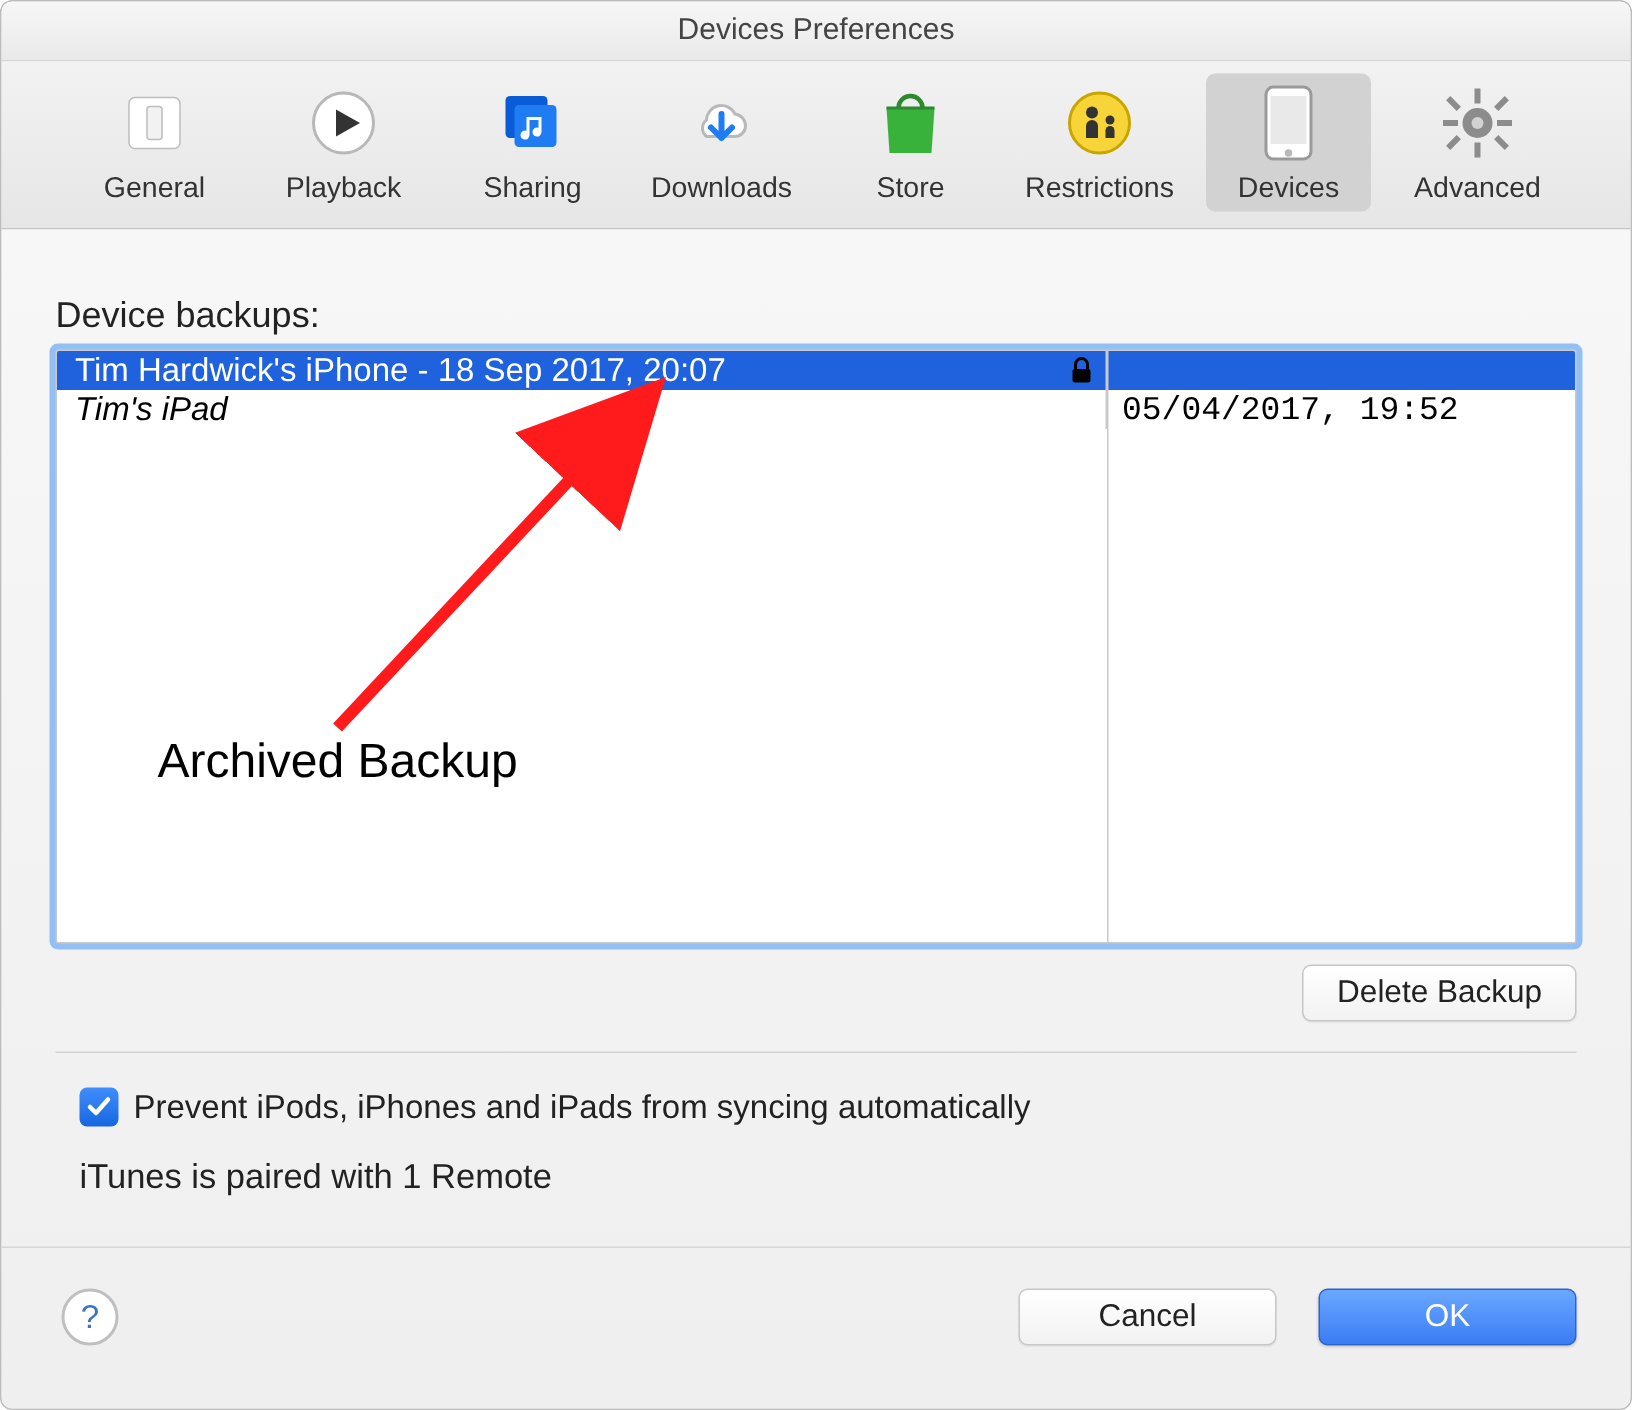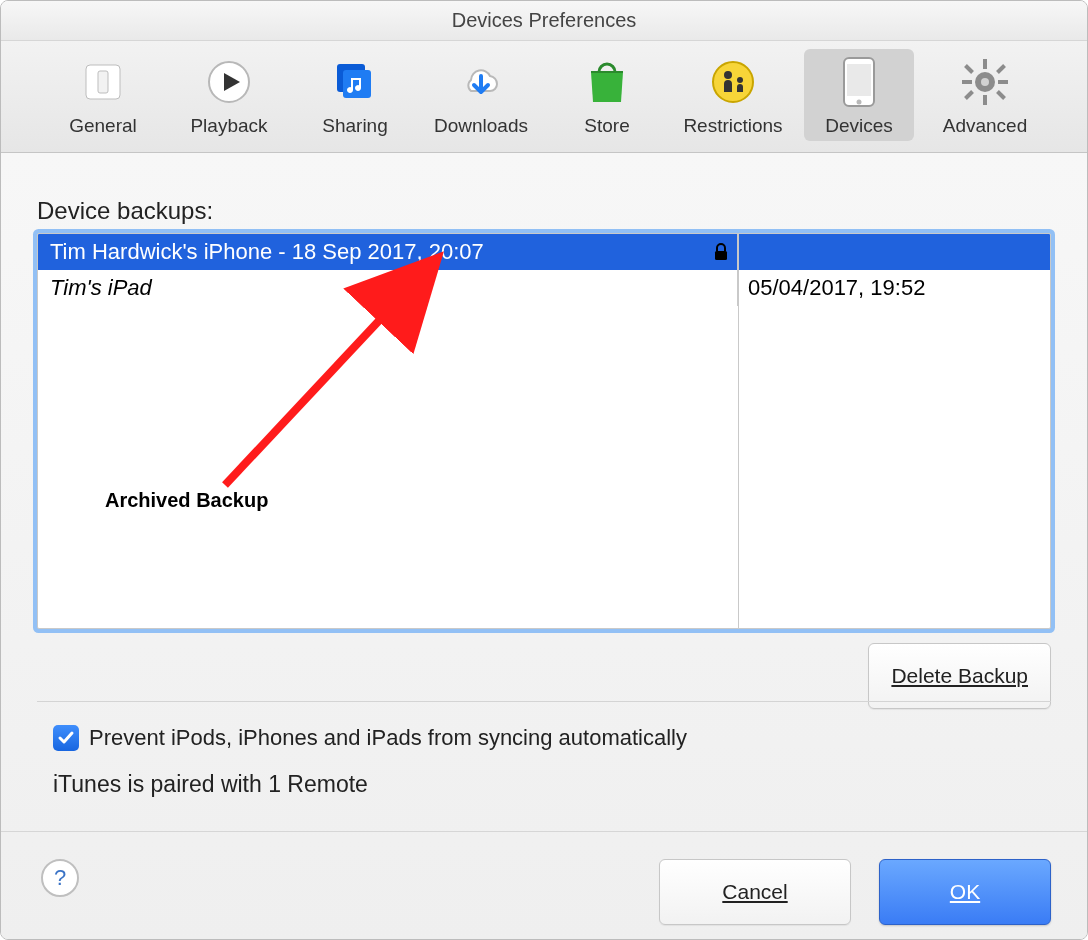--- a/index.html
+++ b/index.html
@@ -60,49 +60,48 @@
   .listbox {
     position:absolute; left:36px; top:80px; right:36px; height:396px;
     background:#fff;
     border:1px solid #c9c9c9;
     border-radius:2px;
     box-shadow:0 0 0 4px #92c0f5;
     overflow:hidden;
   }
   .listbox .row {
     display:flex; align-items:center;
-    height:36px; font-size:22px;
+    height:26px; font-size:22px;
   }
   .listbox .row.selected { background:#2062dd; color:#fff; }
   .listbox .row .name {
     flex:0 0 700px; padding-left:12px;
     display:flex; align-items:center; gap:8px;
     border-right:1px solid #c9c9c9;
     height:100%;
     white-space:nowrap; overflow:hidden; text-overflow:ellipsis;
   }
   .listbox .row .date {
     flex:1 1 auto; padding-left:10px; display:flex; align-items:center;
   }
   .listbox .row:not(.selected) .name { color:#000;font-style:italic; }
-  .listbox .row:not(.selected) .date { color:#000; }
+  .listbox .row:not(.selected) .date { color:#000;font-family:Liberation Mono, monospace; }
   .listbox .col-divider {
     position:absolute; top:0; bottom:0; left:700px; width:1px; background:#c9c9c9;
   }
   .lock { margin-left:auto; margin-right:8px; display:inline-flex; }
 
   .btn {
     background:linear-gradient(#ffffff,#f2f2f2);
     border:1px solid #c7c7c7;
     border-radius:6px;
     font-size:21px; color:#222;
-    padding:20px 22px;
+    padding:6px 22px;
     cursor:default;
     box-shadow:0 1px 1px rgba(0,0,0,.06);
-    text-decoration:underline;
   }
   .btn-primary {
     background:linear-gradient(#6aa8ff,#3a7cf5);
     border:1px solid #2d62c9;
     color:#fff;
     box-shadow:0 1px 2px rgba(0,0,0,.18);
   }
 
   .delete-btn { position:absolute; right:36px; top:490px; }
 
@@ -114,26 +113,26 @@
     background:linear-gradient(#3f8efc,#1866e0);
     display:inline-flex; align-items:center; justify-content:center;
   }
   .pair-row { position:absolute; left:52px; top:618px; font-size:23px; display:flex; align-items:center; }
   .forget-btn { position:absolute; right:36px; top:608px; }
 
   .bottom-sep { position:absolute; left:0; right:0; top:678px; border-top:1px solid #d6d6d6; background:#ececec; }
 
   .help { position:absolute; left:40px; top:706px; width:38px; height:38px; border-radius:50%; border:2px solid #bfbfbf; background:#fff; display:flex; align-items:center; justify-content:center; color:#3a73c6; font-size:22px; }
 
-  .cancel-btn { position:absolute; right:236px; top:706px; width:192px; text-align:center; }
+  .cancel-btn { position:absolute; right:236px; top:706px; width:172px; text-align:center; }
   .ok-btn     { position:absolute; right:36px;  top:706px; width:172px; text-align:center; }
 
   
   .annotation { position:absolute; left:84px; top:96px; pointer-events:none; }
-  .annotation-text { position:absolute; left:104px; top:336px; font-size:20px; font-weight:700; color:#000; pointer-events:none; }
+  .annotation-text { position:absolute; left:104px; top:336px; font-size:32px; font-weight:400; color:#000; pointer-events:none; }
 </style>
 </head>
 <body>
 
 <div class="window">
 
   <div class="titlebar">
     <span>Devices Preferences</span>
   </div>
 

